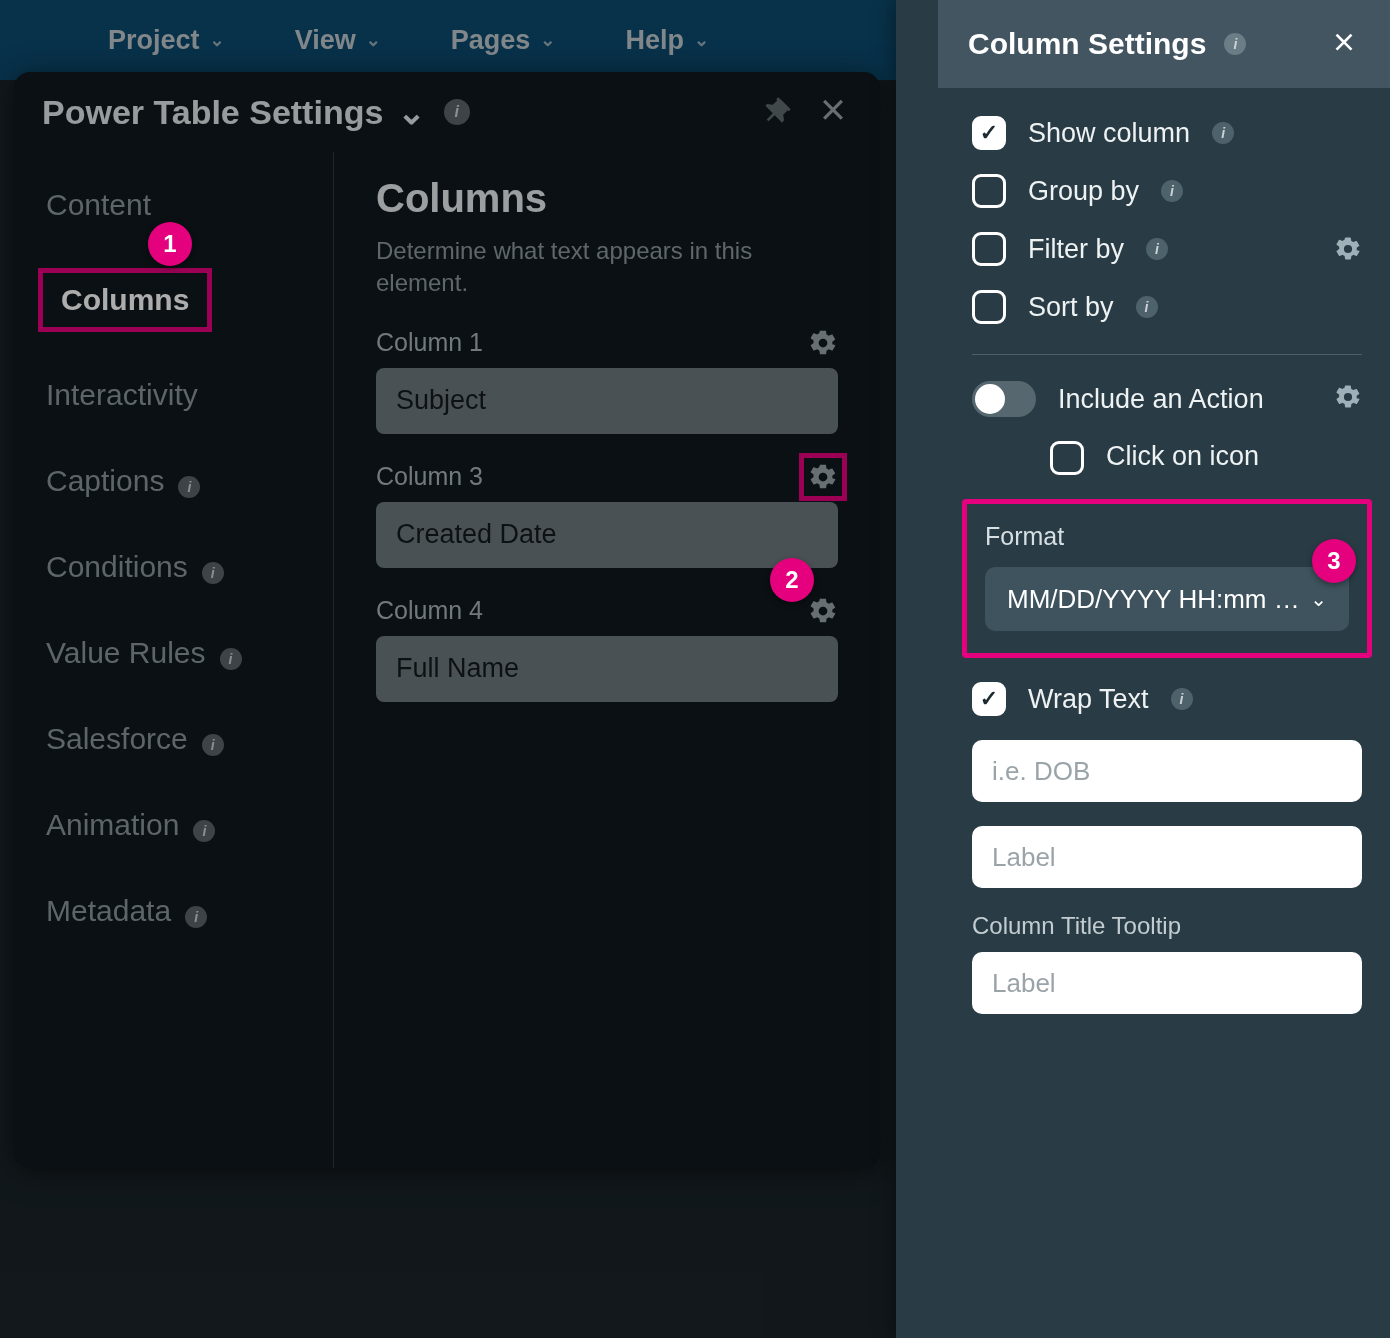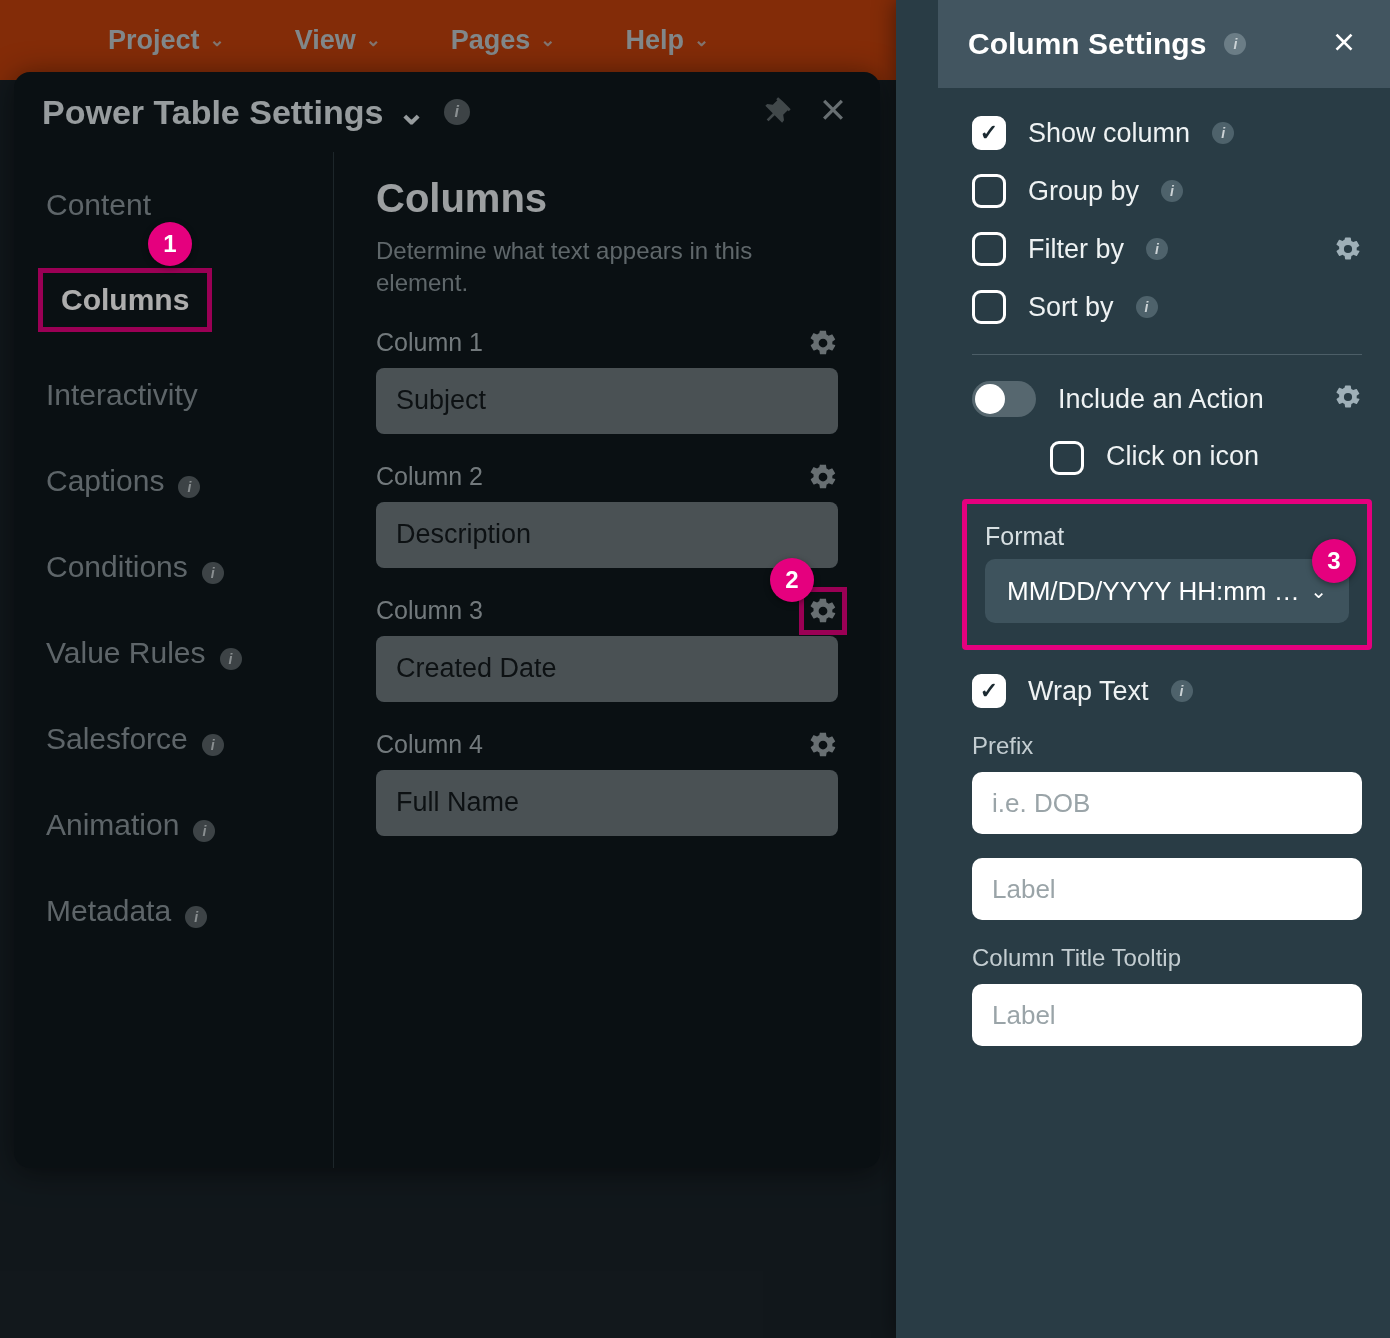--- a/index.html
+++ b/index.html
@@ -1,17 +1,17 @@
 <!DOCTYPE html>
 <html><head>
 <meta charset="utf-8">
 <style>
   * { box-sizing: border-box; margin:0; padding:0; font-family: -apple-system, "Segoe UI", Helvetica, Arial, sans-serif; }
   body { background:#1a2329; width:1390px; height:1338px; position:relative; overflow:hidden; color:#c9d1d4; }
-  .menubar { position:absolute; left:0; top:0; height:80px; display:flex; align-items:center; gap:70px; padding-left:108px; background:#c2410c; width:900px;}
+  .menubar { position:absolute; left:0; top:0; height:80px; display:flex; align-items:center; gap:70px; padding-left:108px; background:#0c4a6e; width:900px;}
   .menubar .menu-item { color:#bfc8cc; font-size:27px; font-weight:600; display:flex; align-items:center; gap:10px; cursor:pointer;}
   .menubar .chev { font-size:18px; opacity:.8 }
 
   
   .dim-overlay { position:absolute; left:0; top:0; width:900px; height:1338px; background:rgba(0,0,0,0.32); pointer-events:none; }
 
   .left-panel { position:absolute; left:14px; top:72px; width:866px; height:1096px; background:#0f181d; border-radius:16px; box-shadow:0 4px 30px rgba(0,0,0,.5); }
   .left-header { display:flex; align-items:center; padding:20px 28px; gap:18px; }
   .left-title { color:#dfe6e9; font-size:34px; font-weight:700; display:flex; align-items:center; gap:14px;}
   .left-header .spacer { flex:1; }
@@ -57,21 +57,21 @@
   .toggle-row { display:flex; align-items:center; gap:22px; }
   .toggle { width:64px; height:36px; border-radius:20px; background:#56676f; position:relative; cursor:pointer; flex-shrink:0;}
   .toggle::after { content:""; position:absolute; left:3px; top:3px; width:30px; height:30px; border-radius:50%; background:#fff; }
   .toggle-row .lab { color:#eef2f3; font-size:27px; font-weight:500;}
   .toggle-row .gear-right { margin-left:auto; color:#9fb0b8; cursor:pointer;}
 
   .sub-ck { margin-left:78px; display:flex; align-items:flex-start; gap:22px;}
 
   .format-box { border:5px solid #e5007e; border-radius:4px; padding:18px 18px 22px 18px; margin-left:-10px; margin-right:-10px; }
   .format-box .flabel { color:#d7dfe2; font-size:25px; }
-  .format-select { margin-top:8px; height:64px; background:#3e535d; border-radius:10px; display:flex; align-items:center; padding:0 22px; color:#fff; font-size:26px; cursor:pointer; justify-content:space-between;text-align:right;}
+  .format-select { margin-top:16px; height:64px; background:#3e535d; border-radius:10px; display:flex; align-items:center; padding:0 22px; color:#fff; font-size:26px; cursor:pointer; justify-content:space-between;text-align:right;}
   .format-select .chev { font-size:20px;}
 
   .field-block .flabel { color:#c3cdd1; font-size:24px; margin-bottom:12px;}
   .text-input { width:100%; height:62px; border-radius:10px; border:none; background:#fff; color:#222; font-size:26px; padding:0 20px;}
   .text-input::placeholder { color:#9aa4a8; }
 
   .callout { position:absolute; width:44px; height:44px; border-radius:50%; background:#e5007e; color:#fff; font-weight:800; font-size:24px; display:flex; align-items:center; justify-content:center; box-shadow:0 2px 6px rgba(0,0,0,.4); z-index:50;}
 </style>
 </head>
 <body>
@@ -170,33 +170,20 @@
         <div class="row1">
             <span>Column 1</span>
             <span class="gear">
               <svg width="30" height="30">
                 <use href="#gear"></use>
               </svg>
             </span>
           </div>
         <div class="col-value">Subject</div>
       </div>
-      <div class="col-block">
-        <div class="row1">
-            <span>Column 2</span>
-            <span class="gear">
-              <svg width="30" height="30">
-                <use href="#gear"></use>
-              </svg>
-            </span>
-          </div>
-        <div class="col-value" style="position:relative">
-            <span>Description</span>
-          </div>
-      </div>
       <div class="col-block highlight-gear">
         <div class="row1">
             <span>Column 3</span>
             <span class="gear">
               <svg width="30" height="30">
                 <use href="#gear"></use>
               </svg>
             </span>
           </div>
         <div class="col-value">Created Date</div>
@@ -278,21 +265,20 @@
       </div>
     </div>
 
     <div class="ck-row">
       <span class="checkbox checked"></span>
       <span class="lab">Wrap Text</span>
       <span class="info-badge sm" style="background:#4e626b">i</span>
     </div>
 
     <div class="field-block">
-      <div class="flabel">Prefix</div>
       <input class="text-input" placeholder="i.e. DOB" style="">
     </div>
     <div class="field-block">
       <input class="text-input" placeholder="Label" style="">
     </div>
     <div class="field-block">
       <div class="flabel">Column Title Tooltip</div>
       <input class="text-input" placeholder="Label" style="">
     </div>
   </div>

